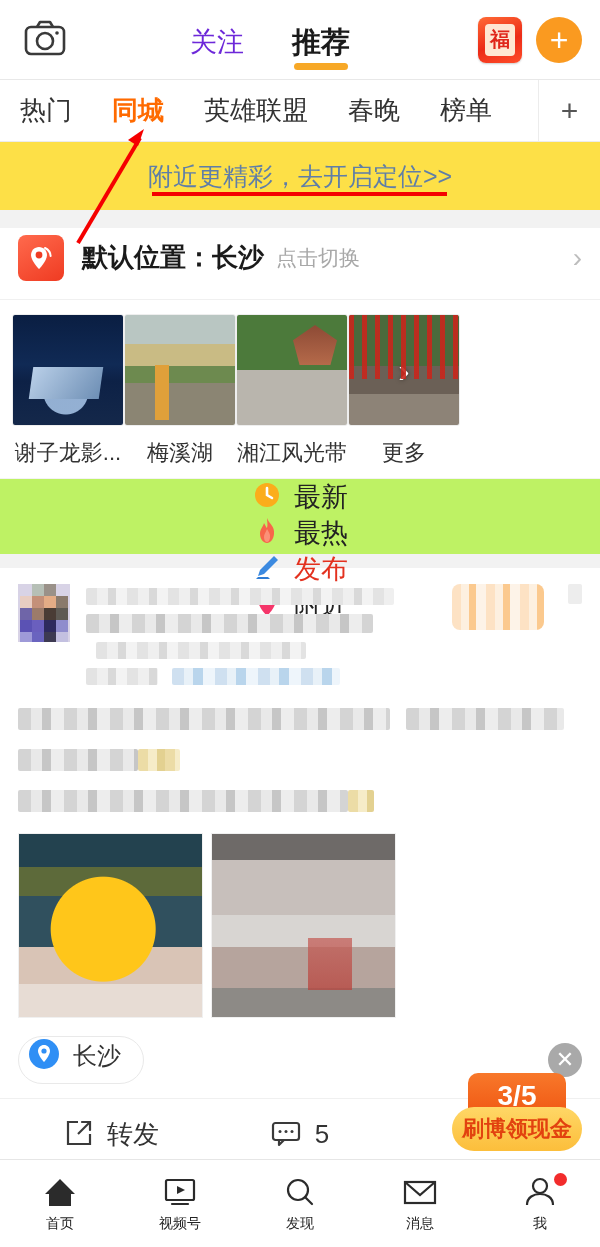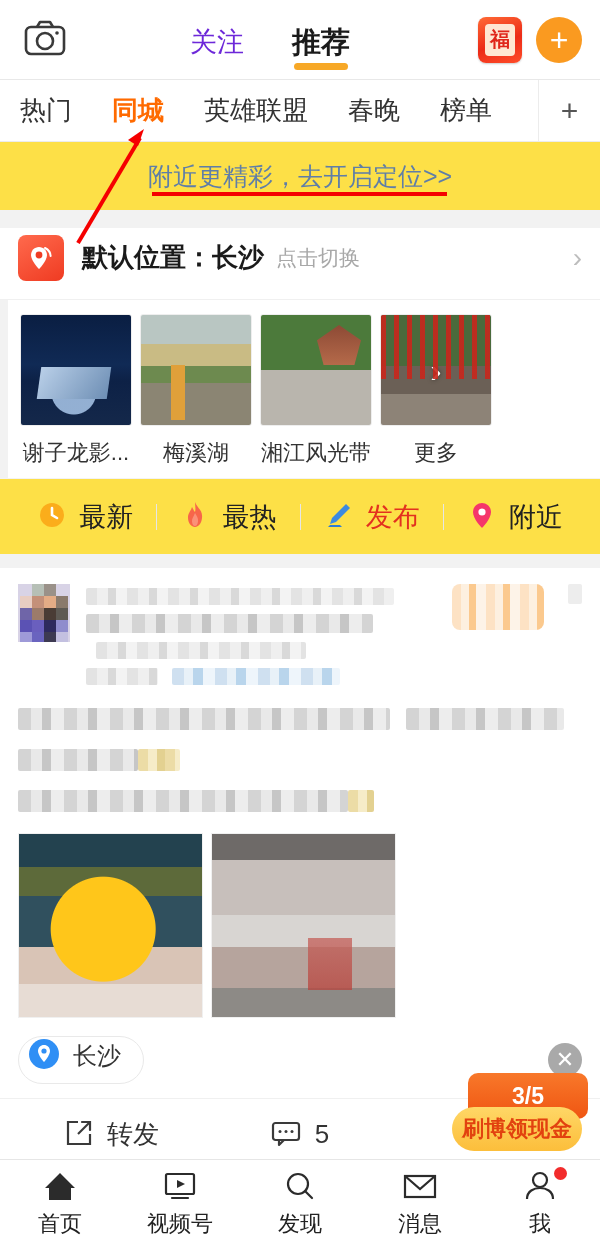--- a/index.html
+++ b/index.html
@@ -76,21 +76,21 @@
   .loc-badge {
     width: 46px; height: 46px; border-radius: 8px;
     background: linear-gradient(150deg,#ff6a4d,#ef3b22);
     display: flex; align-items: center; justify-content: center; flex: none;
   }
   .loc-text { margin-left: 18px; font-size: 26px; color: #1a1a1a; font-weight: bold; }
   .loc-sub { margin-left: 12px; font-size: 21px; color: #a8a8a8; font-weight: normal; }
   .loc-chevron { margin-left: auto; color: #bdbdbd; font-size: 28px; font-weight: 300; }
 
   
-  .places { background: #fff; padding: 14px 12px 10px 12px; display: flex; gap: 8px; margin-left: 8px; }
+  .places { background: #fff; padding: 14px 12px 10px 12px; display: flex; gap: 0; }
   .place { width: 112px; }
   .place-thumb {
     width: 112px; height: 112px; border-radius: 3px; position: relative; overflow: hidden;
     border: 1px solid #eee;
   }
   .place-label {
     margin-top: 12px; text-align: center; font-size: 22px; color: #333;
     white-space: nowrap; overflow: hidden;
   }
   .more-chevron {
@@ -112,22 +112,22 @@
       background: repeating-linear-gradient(90deg,#6a5a4a 0 10px, transparent 10px 18px); opacity:.85; }
   .t4 { background: linear-gradient(#4c7a3b 0 50%, #b9b5ad 50% 100%); }
   .t4::after { content:""; position:absolute; left:56px; top:10px; width:44px; height:40px;
       background: linear-gradient(#8d4a35,#b56a4a); clip-path: polygon(50% 0,100% 38%,85% 100%,15% 100%,0 38%); }
   .t5 { background: linear-gradient(#4a6a3c 0 46%, #6b6056 46% 72%, #8d8377 72% 100%); }
   .t5::after { content:""; position:absolute; left:0; top:0; width:112px; height:64px;
       background: repeating-linear-gradient(90deg,#c9261c 0 5px, transparent 5px 13px); opacity:.9; }
 
   
   .action-row {
-    background: #fde047; height: 76px; display: flex; align-items: center;
-    padding: 0 14px; border-top: 1px solid #f3f3f3;
+    background: #bef264; height: 76px; display: flex; align-items: center;
+    padding: 0 14px; border-top: 1px solid #f3f3f3; flex-direction: column;
   }
   .action-item { flex: 1; display: flex; align-items: center; justify-content: center; gap: 12px; }
   .action-label { font-size: 27px; color: #222; }
   .action-label.red { color: #e3311f; }
   .action-div { width: 1px; height: 26px; background: #e6e6e6; }
 
   
   .feed { background: #fff; padding: 16px 18px 0 18px; }
   .post-head { display: flex; align-items: flex-start; gap: 16px; }
   .avatar { width: 52px; height: 58px; flex: none; }
@@ -168,37 +168,37 @@
   }
   .post-actions {
     display: flex; align-items: center; height: 72px; border-top: 1px solid #f0f0f0;
   }
   .pa-item { flex: 1; display: flex; align-items: center; justify-content: center; gap: 14px; }
   .pa-label { font-size: 26px; color: #333; }
 
   
   .cash-badge { position: absolute; right: 18px; bottom: 96px; width: 130px; height: 78px; }
   .cash-count {
-    position: absolute; left: 16px; top: 0; width: 120px; height: 46px; border-radius: 10px;
-    background: linear-gradient(#f8782a,#ef5512); color: #fff; font-size: 23px; font-weight: bold;
+    position: absolute; left: 16px; top: 0; width: 98px; height: 46px; border-radius: 10px;
+    background: linear-gradient(#f8782a,#ef5512); color: #fff; font-size: 28px; font-weight: bold;
     display: flex; align-items: center; justify-content: center;
   }
   .cash-pill {
     position: absolute; left: 0; top: 34px; width: 130px; height: 44px; border-radius: 22px;
     background: linear-gradient(#ffd766,#fcbe3b); color: #e2420f; font-size: 22px; font-weight: bold;
     display: flex; align-items: center; justify-content: center;
   }
 
   
   .bottomnav {
     position: absolute; left: 0; bottom: 0; width: 600px; height: 88px; background: #fff;
     border-top: 1px solid #e6e6e6; display: flex; align-items: center;
   }
   .nav-item { flex: 1; display: flex; flex-direction: column; align-items: center; gap: 6px; position: relative; }
-  .nav-label { font-size: 22px; color: #222; }
+  .nav-label { font-size: 14px; color: #222; }
   .nav-icon { position: relative; height: 34px; display: flex; align-items: center; justify-content: center; }
   .nav-dot { position: absolute; right: -9px; top: -2px; width: 13px; height: 13px; border-radius: 50%; background: #f22c2c; }
 
   
   .annot-arrow { position: absolute; left: 0; top: 0; pointer-events: none; }
 </style>
 </head>
 <body>
 
 <div id="app">

